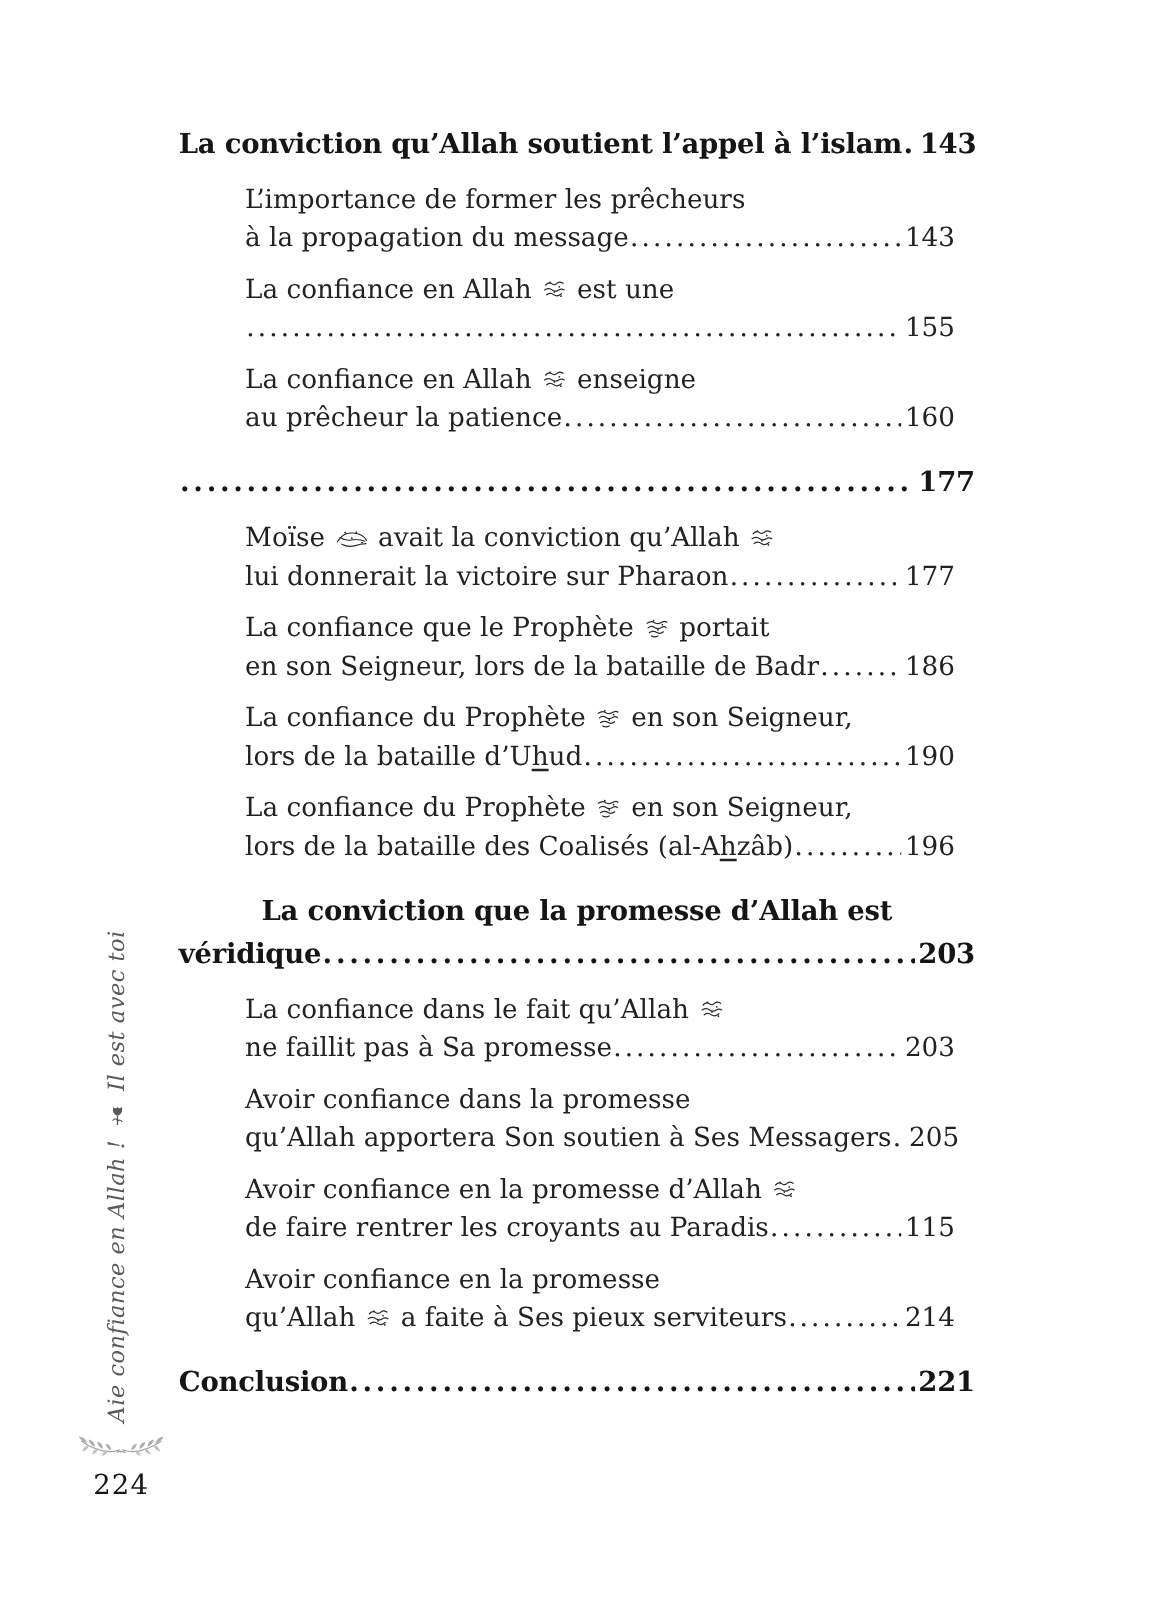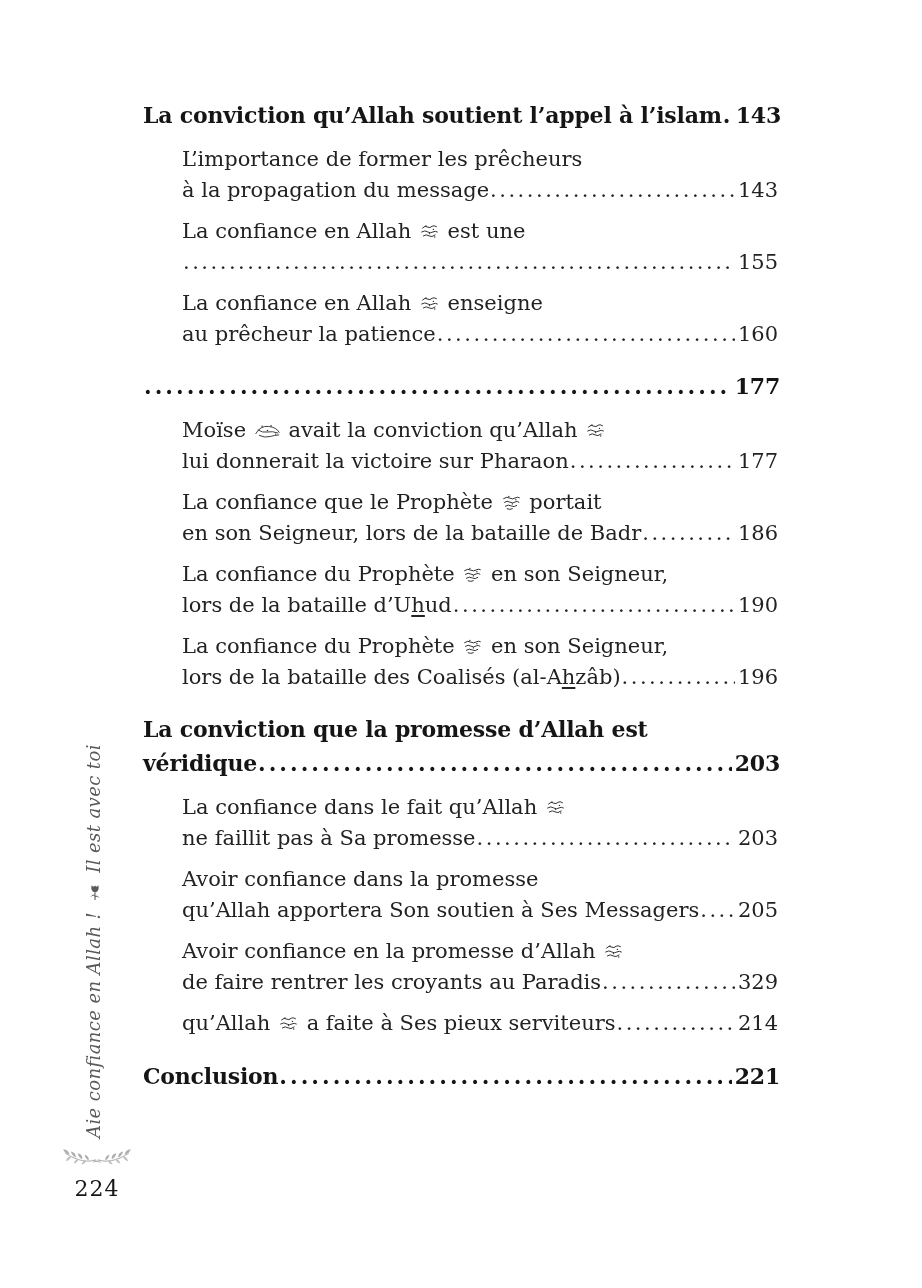--- a/index.html
+++ b/index.html
@@ -4,24 +4,24 @@
 <style>
   html,body { margin:0; padding:0; }
   body {
     width:922px; height:1288px; position:relative; overflow:hidden;
     background:#ffffff; color:#1e1e1e;
     font-family:"DejaVu Serif","Liberation Serif",serif;
   }
 
   
   .toc { position:absolute; left:143px; top:98px; width:637px; }
-  .entry { margin:11px 2px; }
+  .entry { margin:11px 16px; }
   .entry.chapter {
     font-weight:bold; font-size:22px; line-height:34px;
-    letter-spacing:-0.2px; margin:20px 0 12px 0; color:#151515;
+    letter-spacing:-0.2px; margin:20px 0 12px 0; color:#151515;text-align:center;
   }
   .toc .entry:first-child { margin-top:0; }
   .entry.sub { font-size:21px; line-height:30.5px; padding-left:37px; color:#222; }
   .line, .row { min-height:30px; }
   .row { display:flex; align-items:baseline; }
   .row .txt { white-space:nowrap; flex:0 1 auto; }
   .leader {
     flex:1 1 auto; overflow:hidden; white-space:nowrap;
     min-width:10px; margin:0 3px 0 1px;
   }
@@ -226,24 +226,25 @@
         <span class="pg">205</span>
       </div>
     </div>
     <div class="entry sub">
       <div class="line"><span>Avoir confiance en la promesse d’Allah </span><svg class="hon hon-swt" viewBox="0 0 24 18">
           <use href="#sym-swt"></use>
         </svg></div>
       <div class="row">
         <span class="txt"><span>de faire rentrer les croyants au Paradis </span></span>
         <span class="leader"></span>
-        <span class="pg">329</span>
-      </div>
-    </div>
-    <div class="entry sub">
+        <span class="pg">115</span>
+      </div>
+    </div>
+    <div class="entry sub">
+      <div class="line"><span>Avoir confiance en la promesse</span></div>
       <div class="row">
         <span class="txt"><span>qu’Allah </span><svg class="hon hon-swt" viewBox="0 0 24 18">
             <use href="#sym-swt"></use>
           </svg><span> a faite à Ses pieux serviteurs </span></span>
         <span class="leader"></span>
         <span class="pg">214</span>
       </div>
     </div>
     <div class="entry chapter">
       <div class="row">

